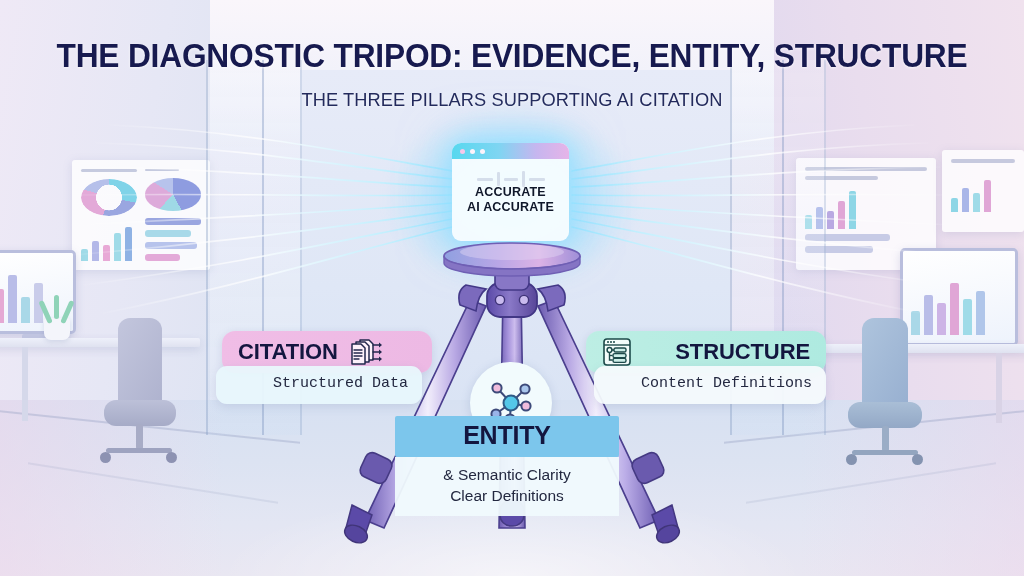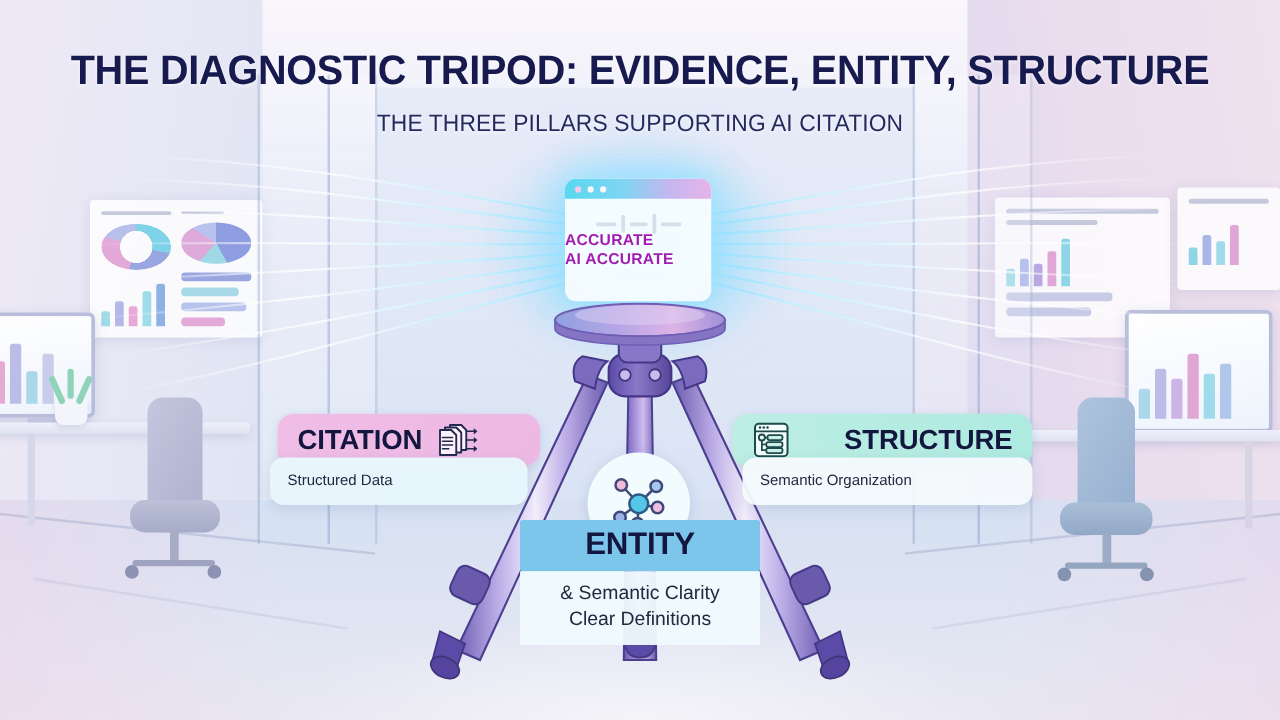--- a/index.html
+++ b/index.html
@@ -126,21 +126,21 @@
     height:16px;width:100%;
     background:linear-gradient(90deg,#57d8ef 0%,#7fd5f2 40%,#c6b6ef 72%,#e6b4e8 100%);
     display:flex;align-items:center;gap:5px;padding:0 8px;
   }
   .dot{width:5px;height:5px;border-radius:50%;background:#fdf3fb;}
   .dot.d1{background:#f6c8ea;}
   .card-ghost{position:absolute;left:0;right:0;top:22px;height:28px;opacity:.17;
     display:flex;align-items:center;justify-content:center;gap:4px;}
   .card-ghost b{display:block;background:#4a4f8e;border-radius:1px;}
   .card-text{
-    position:relative;margin-top:26px;text-align:left;color:#a21caf;
+    position:relative;margin-top:26px;text-align:center;color:#0f172a;
     font-weight:bold;font-size:12.5px;line-height:15px;letter-spacing:.2px;
     text-shadow:0 0 7px rgba(255,255,255,.9);
   }
 
   
   .tripod{position:absolute;left:0;top:0;width:1024px;height:576px;pointer-events:none;}
 
   
   .title{
     position:absolute;left:0;top:37px;width:100%;text-align:center;
@@ -158,36 +158,37 @@
   
   .panel{position:absolute;}
   .panel-head{
     position:relative;display:flex;align-items:center;gap:10px;
     padding:6px 16px;border-radius:13px;
     font-size:22px;font-weight:bold;color:#13163f;letter-spacing:-.1px;
     box-shadow:0 2px 8px rgba(100,110,160,.18);
   }
   .panel-body{
     position:relative;border-radius:11px;padding:8px 14px 10px;
-    font-size:12px;line-height:20px;color:#232840;text-align:left;
+    font-size:15px;line-height:20px;color:#232840;text-align:right;
     box-shadow:0 3px 10px rgba(100,110,160,.17);
+    font-family:Liberation Mono, monospace;
   }
 
   
   .p-evidence{left:222px;top:331px;width:210px;}
   .p-evidence .panel-head{background:linear-gradient(100deg,#f0bde6,#edb9e4);justify-content:flex-start;}
   .p-evidence .panel-body{background:rgba(232,247,252,.95);margin-top:-7px;margin-left:-6px;width:206px;}
 
   
   .p-structure{left:586px;top:331px;width:240px;}
   .p-structure .panel-head{background:linear-gradient(260deg,#aeeae0,#bdeee4);justify-content:space-between;}
   .p-structure .panel-body{background:rgba(244,250,252,.95);margin-top:-7px;margin-left:8px;width:232px;}
 
   
-  .p-entity{left:416px;top:416px;width:192px;text-align:center;}
+  .p-entity{left:395px;top:416px;width:224px;text-align:center;}
   .p-entity .entity-head{
     background:#7cc6ec;padding:5px 0 7px;border-radius:2px;
     font-size:25px;font-weight:bold;color:#13163f;letter-spacing:-.2px;
   }
   .p-entity .entity-body{
     background:rgba(240,250,253,.95);padding:7px 0 10px;
     font-size:15.5px;line-height:21px;color:#232840;
   }
 
   .badge{
@@ -489,21 +490,21 @@
         </g>
         <g fill="#cdeee8" stroke="#1d4a4a" stroke-width="1.4">
           <rect x="12" y="11" width="12" height="4" rx="1.6"></rect>
           <rect x="11" y="16.6" width="13" height="4" rx="1.6"></rect>
           <rect x="11" y="21.4" width="13" height="4" rx="1.6"></rect>
         </g>
       </svg>
       <span>STRUCTURE</span>
     </div>
     <div class="panel-body">
-      <div>Semantic Organization</div>
+      <div>Content Definitions</div>
     </div>
   </div>
 
   <div class="badge">
     <svg width="56" height="56" viewBox="0 0 56 56">
       <g stroke="#3d4a7a" stroke-width="2" stroke-linecap="round">
         <path d="M28,28 L15,14"></path>
           <path d="M28,28 L41,15"></path>
           <path d="M28,28 L14,38"></path>
         <path d="M28,28 L42,31"></path>

